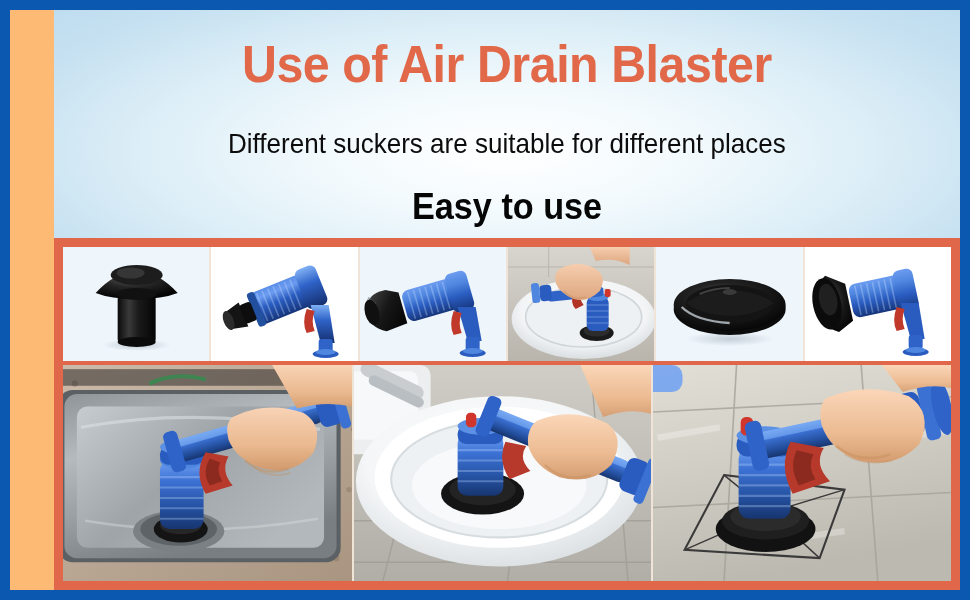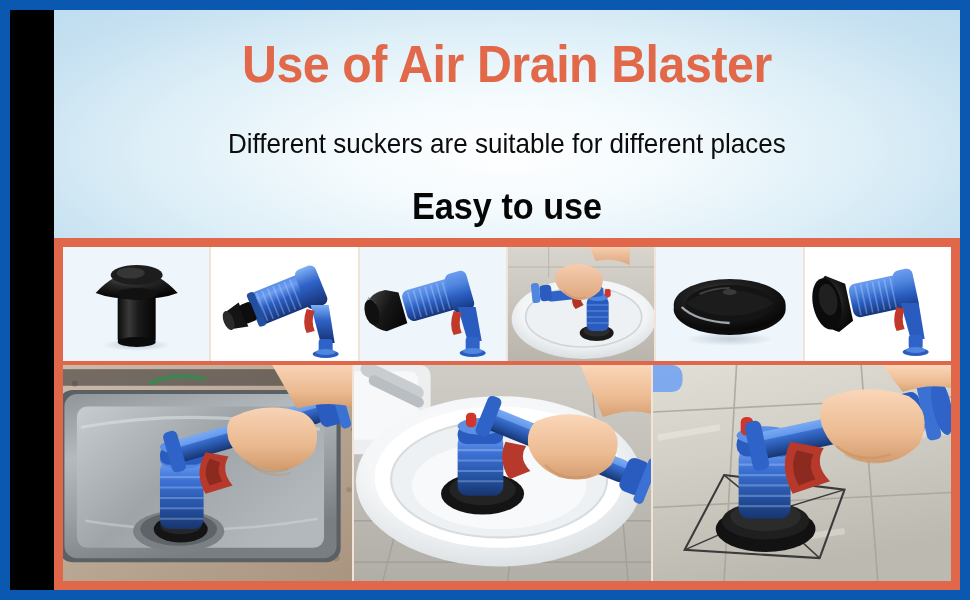--- a/index.html
+++ b/index.html
@@ -8,21 +8,21 @@
     font-family:"Liberation Sans", sans-serif;
     background:#0B58B0;
   }
   .poster{
     position:relative;width:970px;height:600px;box-sizing:border-box;
     background:#0B58B0;
     padding:10px 10px 10px 10px;
   }
   .inner{
     position:relative;width:950px;height:580px;box-sizing:border-box;
-    background:#000000;
+    background:#fdba74;
     display:flex;flex-direction:column;padding-left:44px;
   }
 
   
   .header{
     position:relative;
     height:228px;
     flex:0 0 228px;
     background:
       radial-gradient(ellipse 70% 95% at 50% 62%, #ffffff 0%, #f3fafd 28%, #dceef7 58%, #c6e1f1 82%, #bcdcef 100%);

